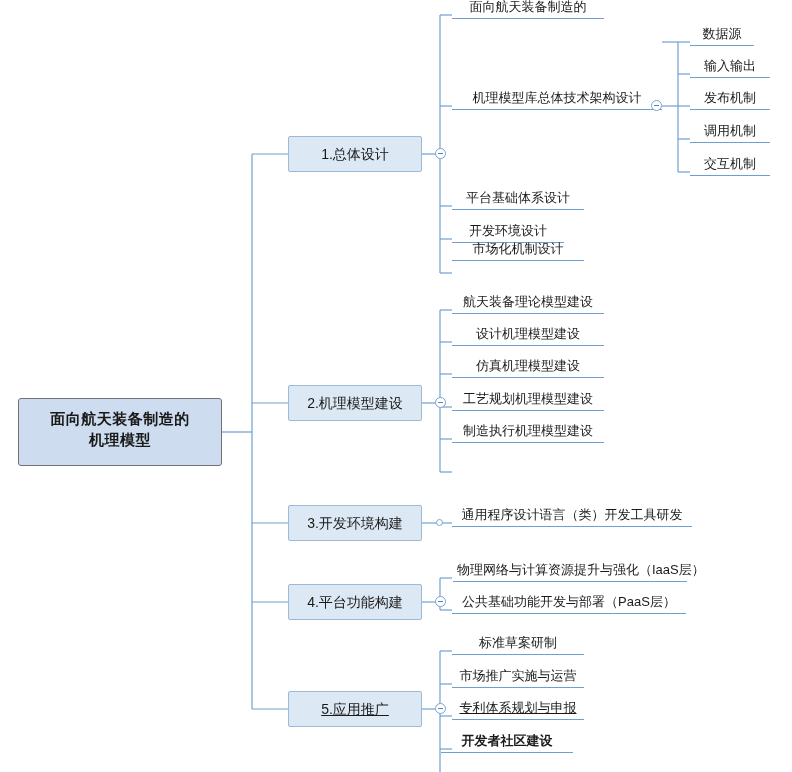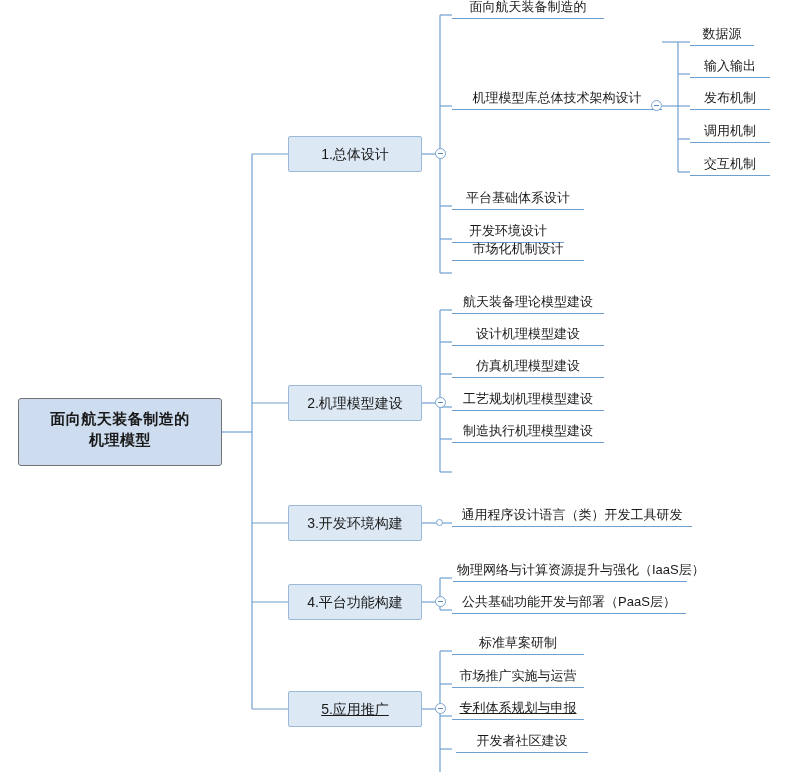--- a/index.html
+++ b/index.html
@@ -243,17 +243,17 @@
 
   <div class="node leaf center" style="left:452px; top:634px; width:132px;">
     <span>标准草案研制</span>
   </div>
   <div class="node leaf center" style="left:452px; top:667px; width:132px;">
     <span>市场推广实施与运营</span>
   </div>
   <div class="node leaf center" style="left:452px; top:699px; width:132px;text-decoration:underline;">
     <span>专利体系规划与申报</span>
   </div>
-  <div class="node leaf center" style="left:456px; top:732px; width:132px;">
+  <div class="node leaf center" style="left:441px; top:732px; width:132px;font-weight:bold;">
     <span>开发者社区建设</span>
   </div>
 
 </div>
 
 </body></html>

